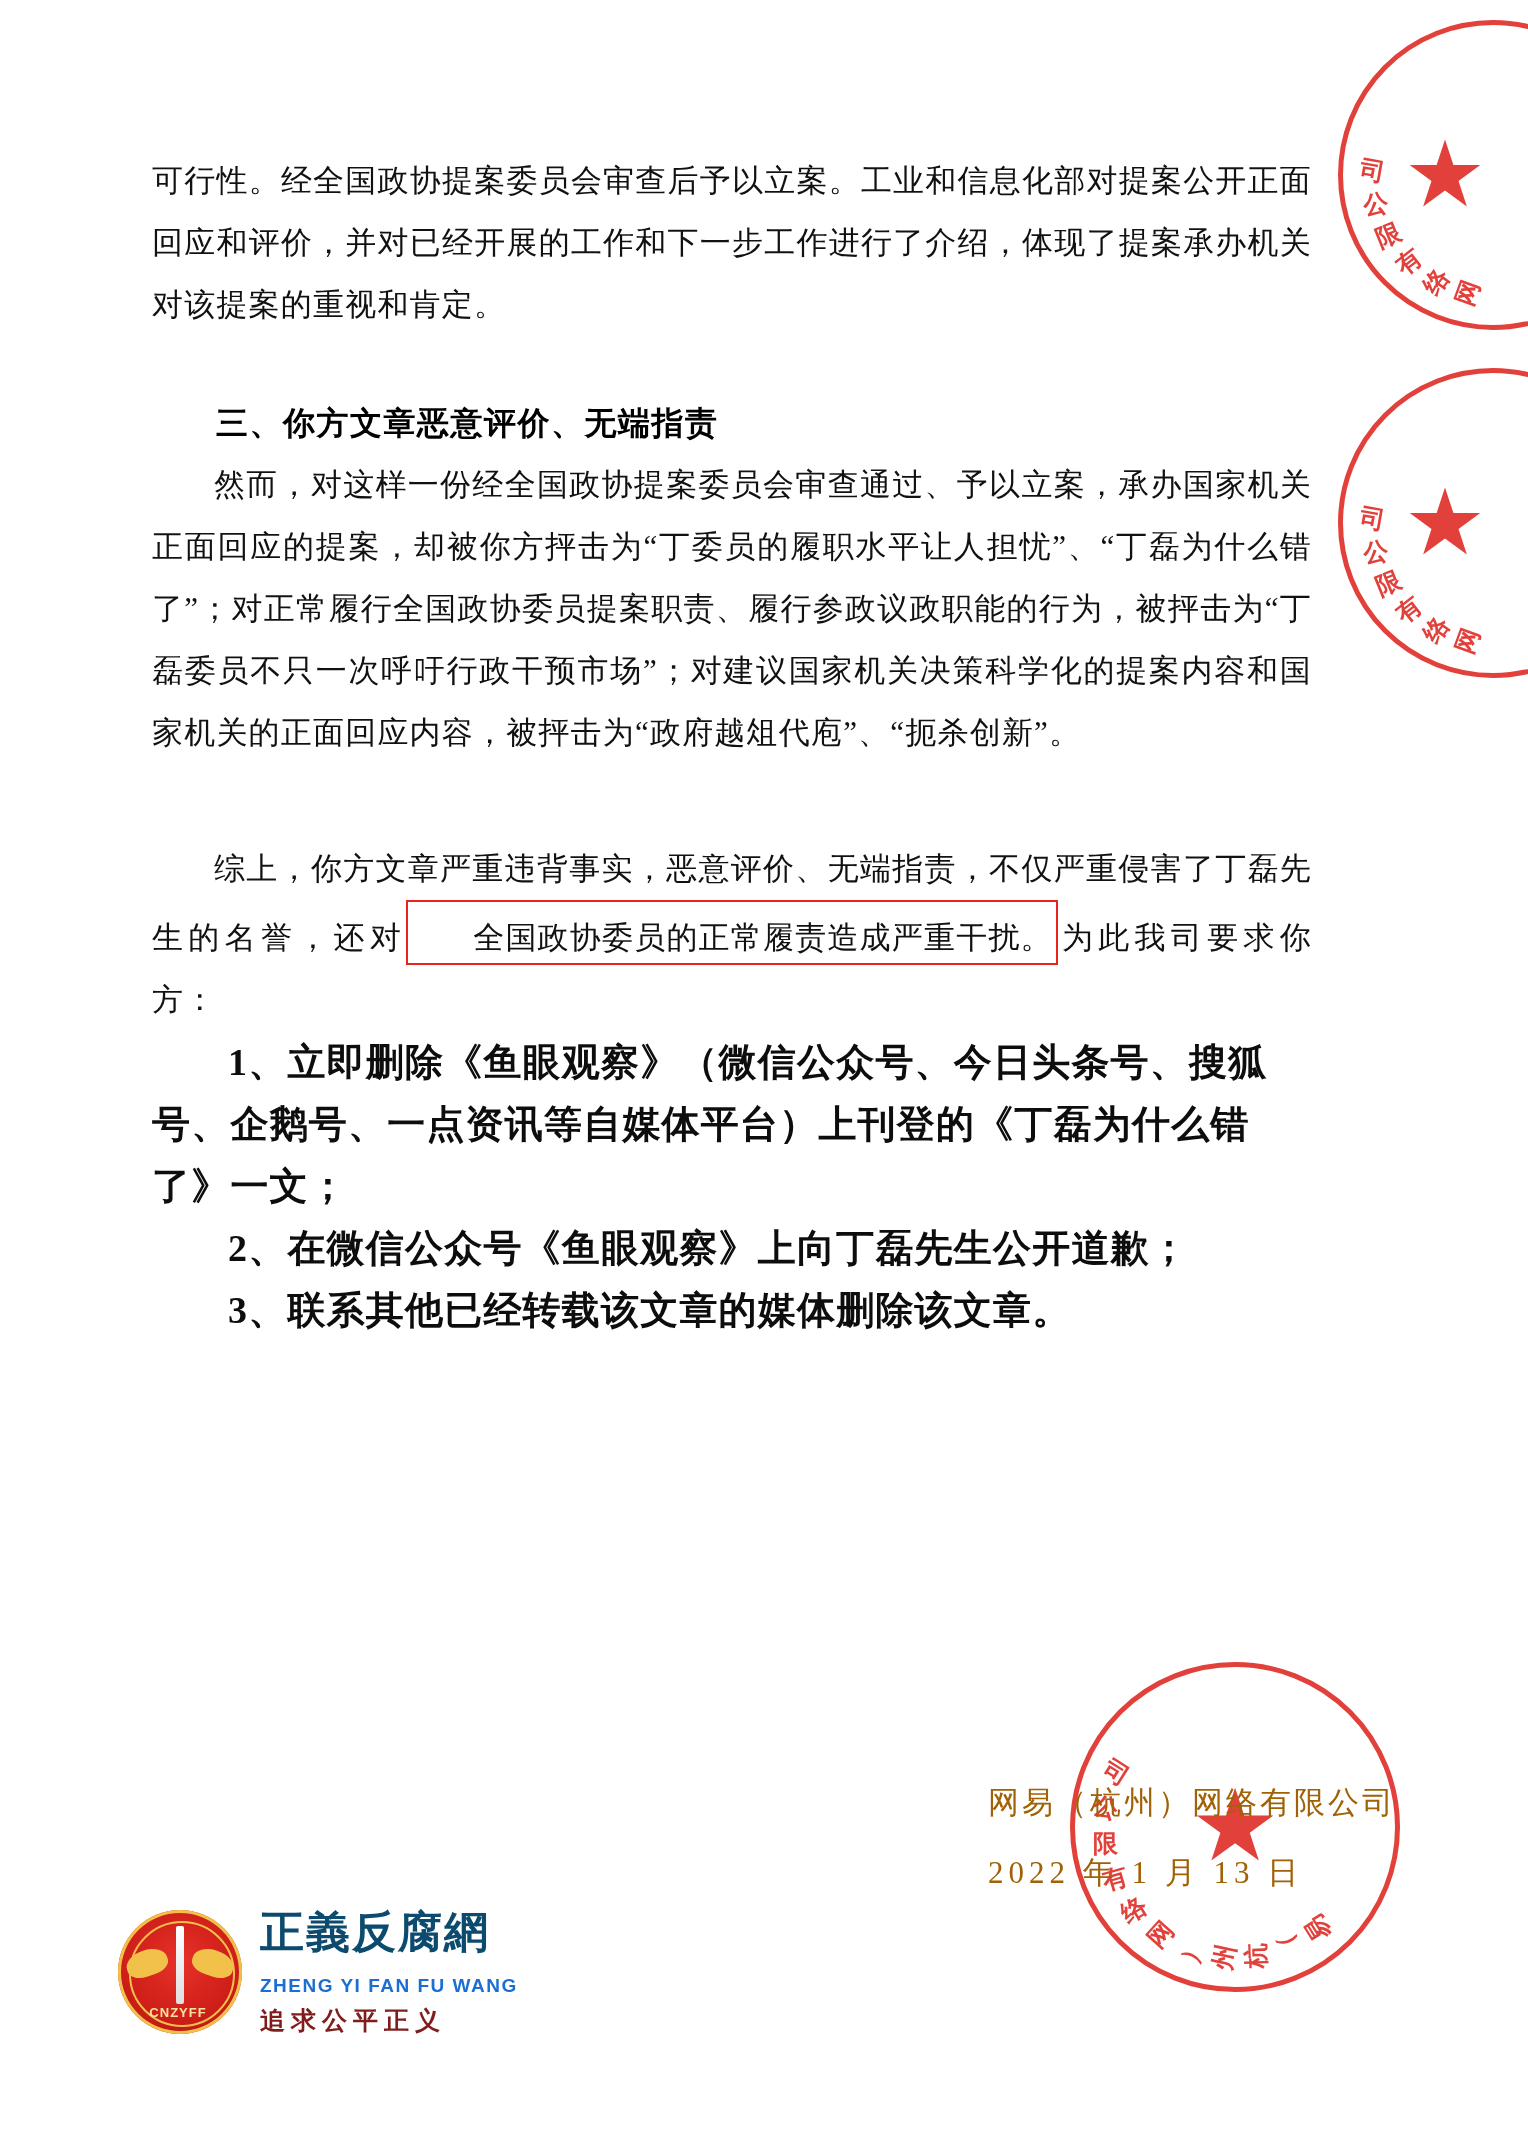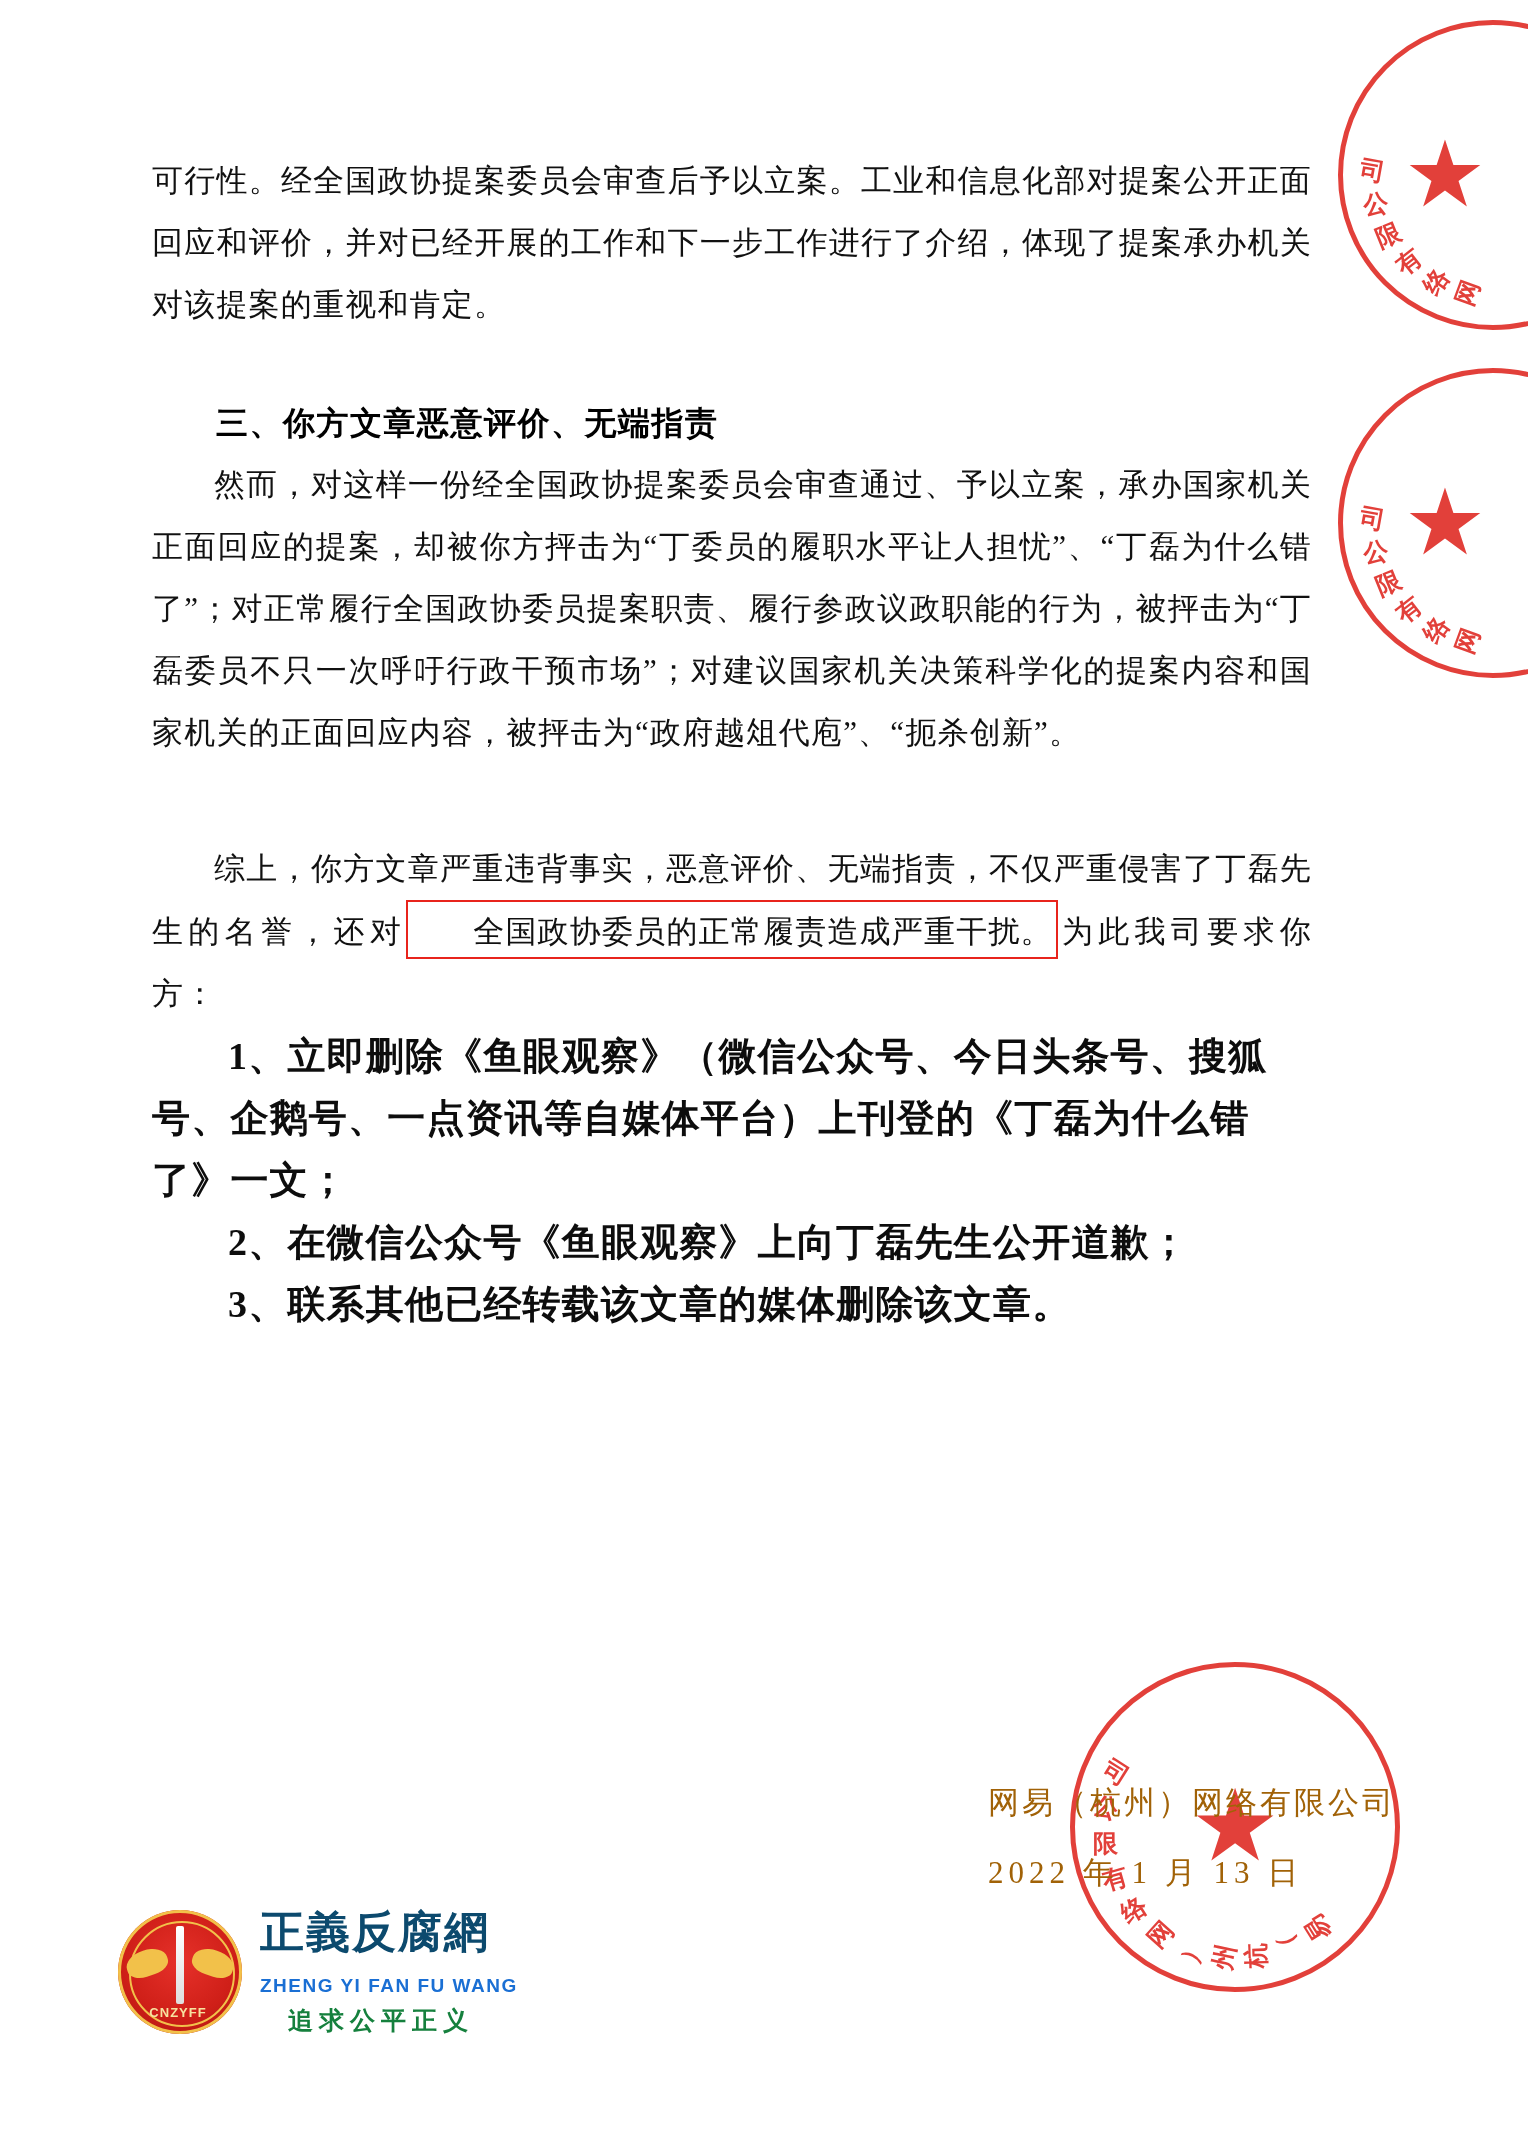--- a/index.html
+++ b/index.html
@@ -62,21 +62,21 @@
     letter-spacing: 1.2px;
     margin: 0;
     text-indent: 2em;
     font-weight: 600;
     color: #0d0d0d;
   }
 
   
   .redbox {
     border: 2.5px solid #e8241c;
-    padding: 8px 3px 3px 3px;
+    padding: 14px 3px 3px 3px;
     display: inline-block;
     line-height: 44px;
   }
 
   
   #signature {
     position: absolute;
     right: 132px;
     bottom: 236px;
     text-align: left;
@@ -215,25 +215,24 @@
     font-size: 19px;
     font-weight: bold;
     color: #1a6fd4;
     letter-spacing: 1.5px;
     font-family: "Liberation Sans", sans-serif;
     margin-top: 18px;
   }
   #wm-slogan {
     font-size: 25px;
     font-weight: bold;
-    color: #15803d;
+    color: #7f1d1d;
     letter-spacing: 6px;
     margin-top: 10px;
     font-family: "Liberation Serif", serif;
-    margin-left: 28px;
   }
 </style>
 </head>
 <body>
 
 <div id="page">
 
   <div class="seal" id="seal-top">
     <div class="arc-text">
       <span style="transform: rotate(200deg) translate(0, -132px) rotate(90deg);">网</span>

